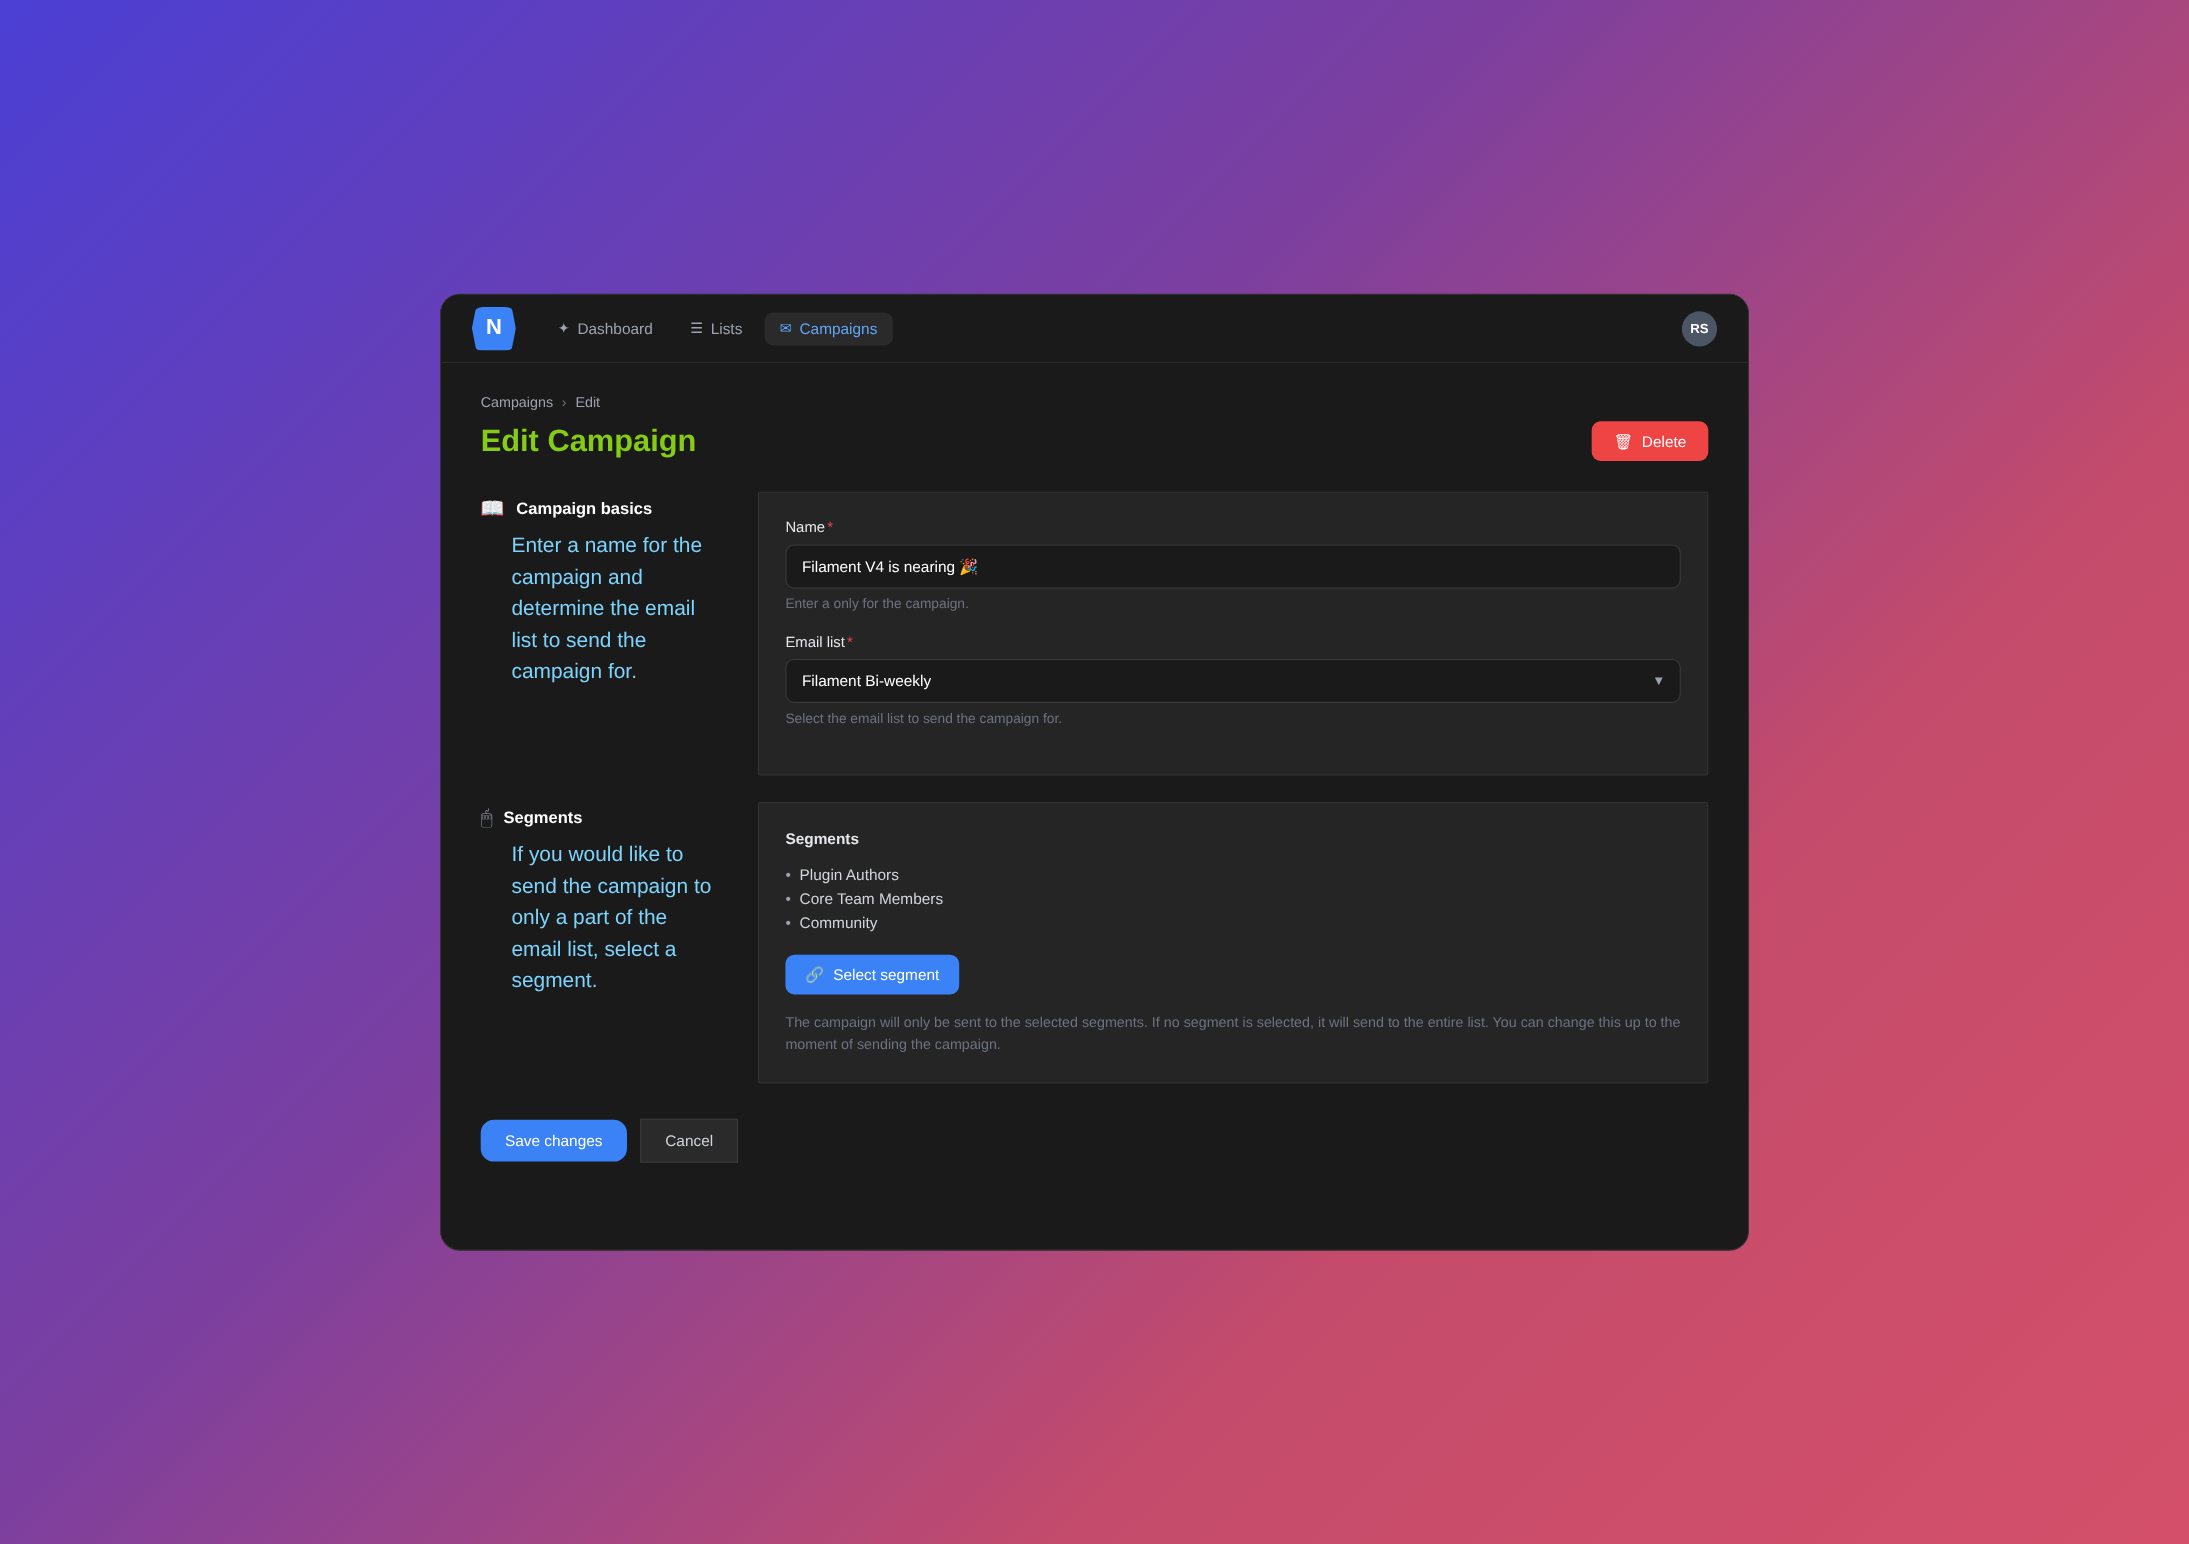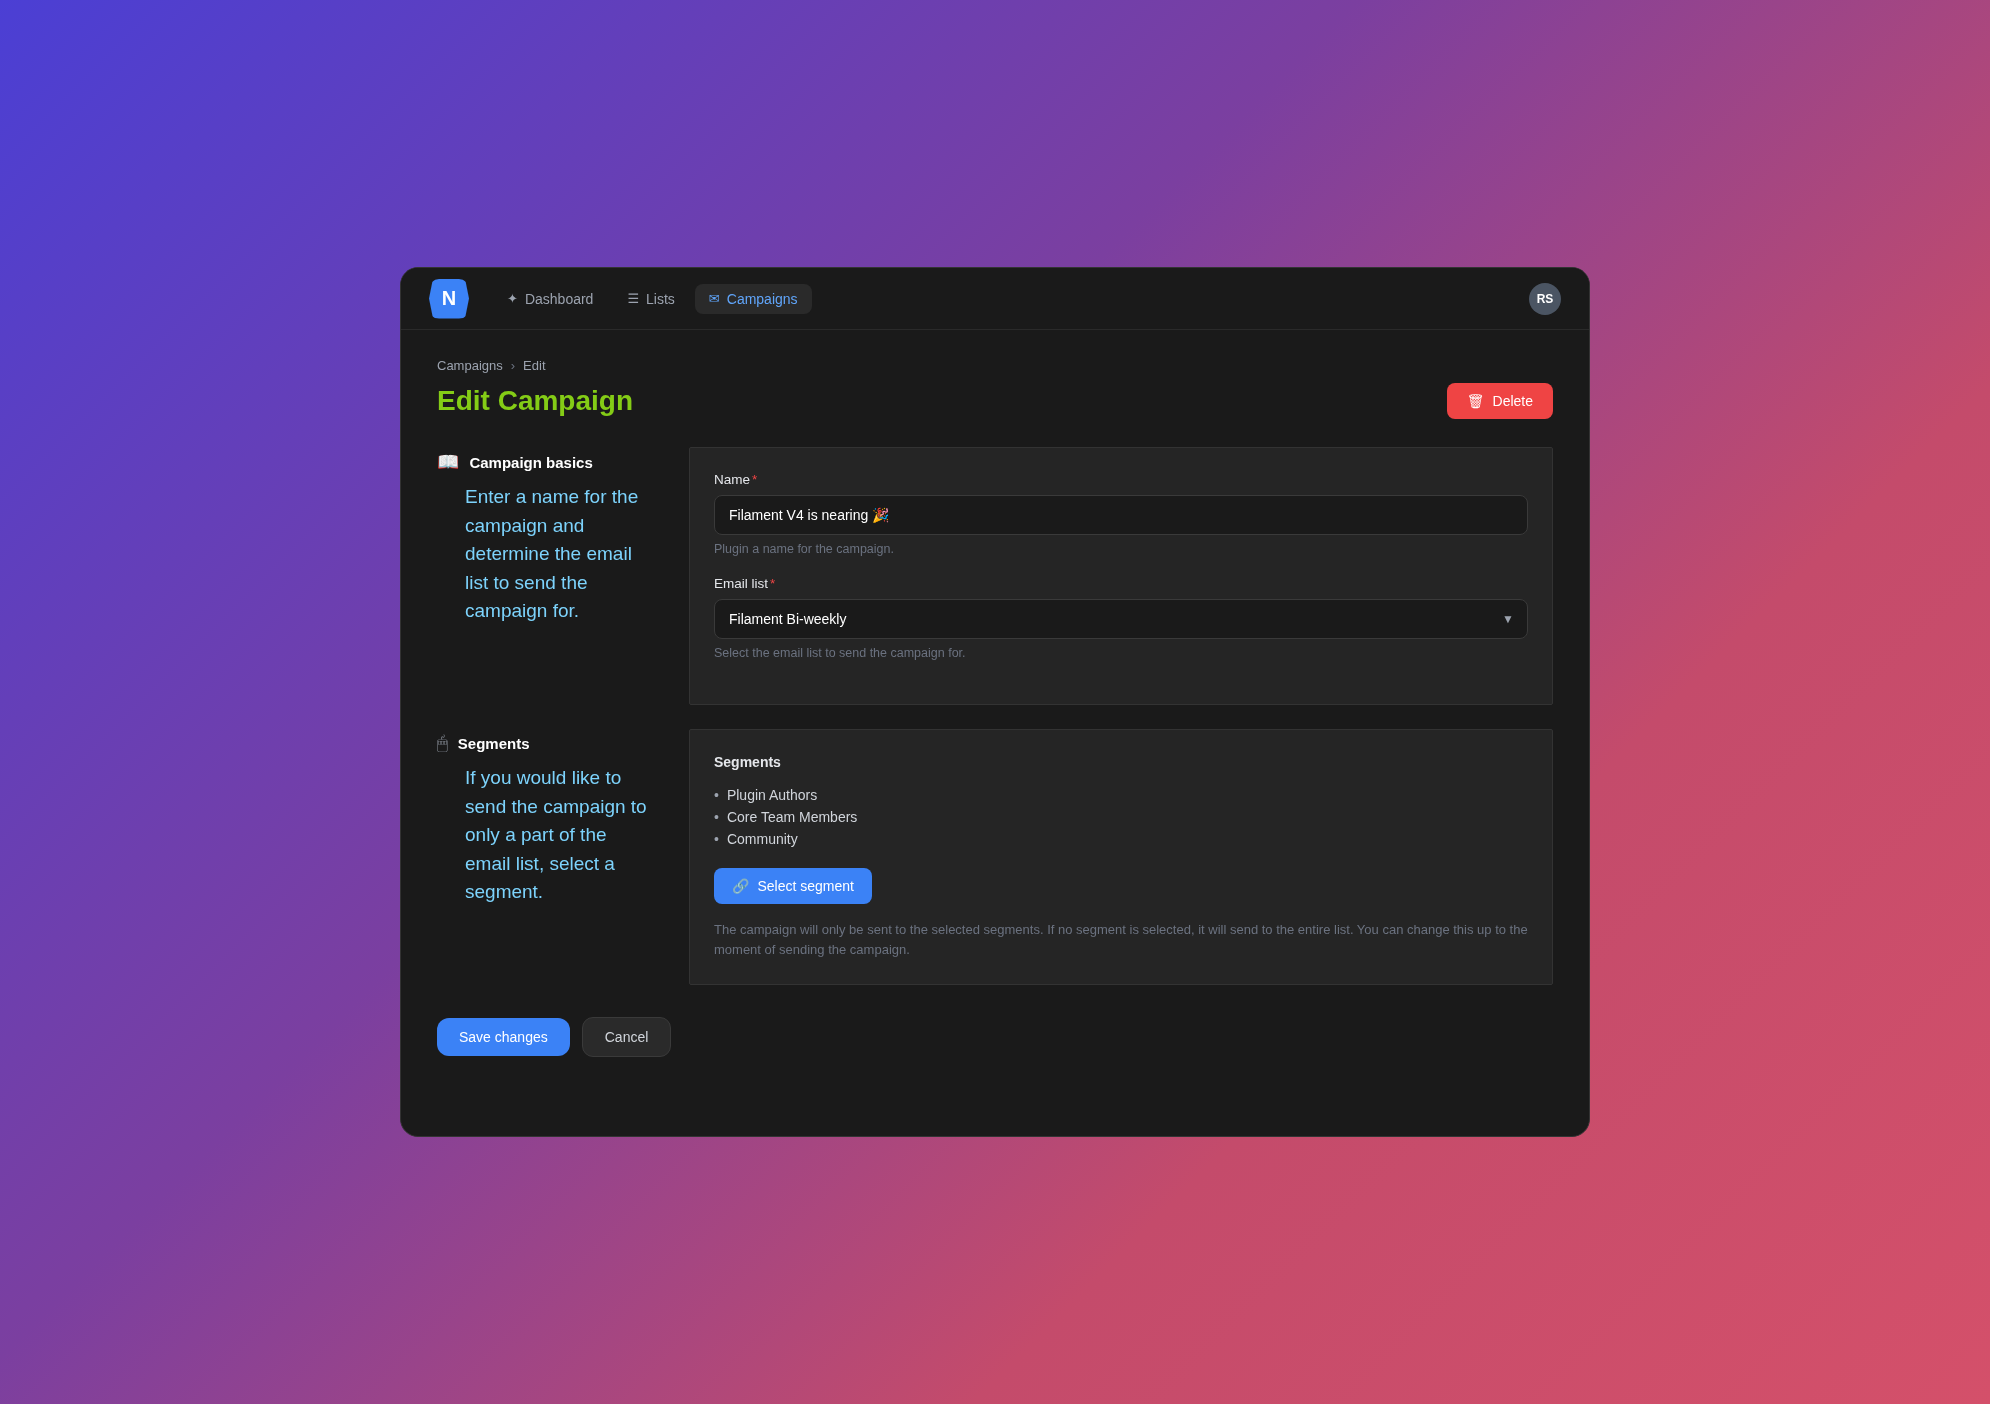--- a/index.html
+++ b/index.html
@@ -315,21 +315,21 @@
       font-size: 14px;
       font-weight: 500;
       cursor: pointer;
     }
 
     .cancel-btn {
       padding: 11px 22px;
       background: #2a2a2a;
       color: #d1d5db;
       border: 1px solid #3a3a3a;
-      border-radius: 11px;
+      border-radius: 0;
       font-size: 14px;
       font-weight: 500;
       cursor: pointer;
     }
   </style>
 </head>
 <body>
 
 <div class="window">
 
@@ -377,21 +377,21 @@
         <p class="section-desc">Enter a name for the campaign and determine the email list to send the campaign for.</p>
       </div>
 
       <div class="card">
 
         <div class="form-group">
           <label class="form-label">
             <span>Name</span><span class="required-dot">*</span>
           </label>
           <input class="form-input" type="text" value="Filament V4 is nearing 🎉" style="">
-          <p class="form-hint">Plugin a name for the campaign.</p>
+          <p class="form-hint">Enter a only for the campaign.</p>
         </div>
 
         <div class="form-group">
           <label class="form-label">
             <span>Email list</span><span class="required-dot">*</span>
           </label>
           <div class="form-select-wrapper">
             <select class="form-select">
               <option>Filament Bi-weekly</option>
               <option>Filament Weekly</option>

